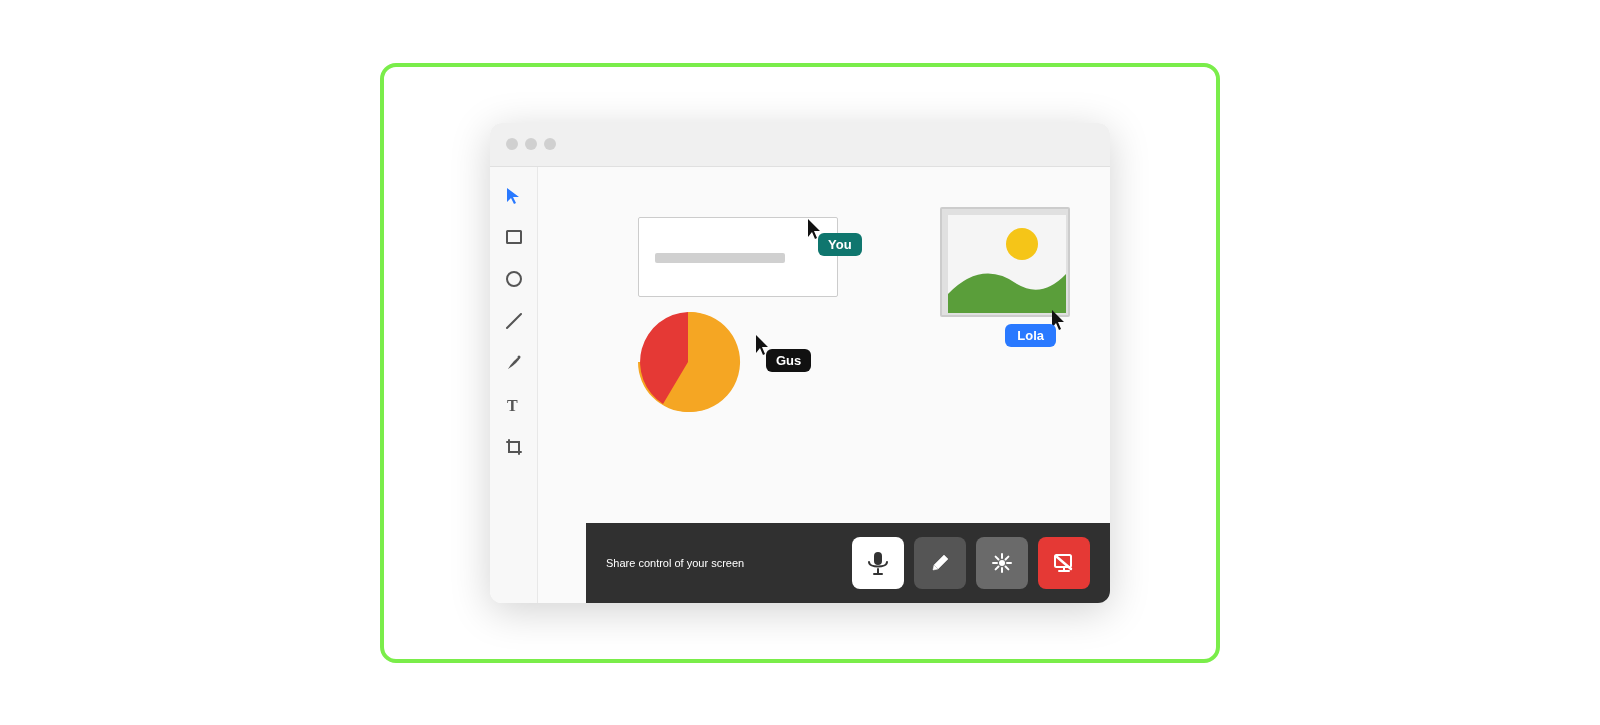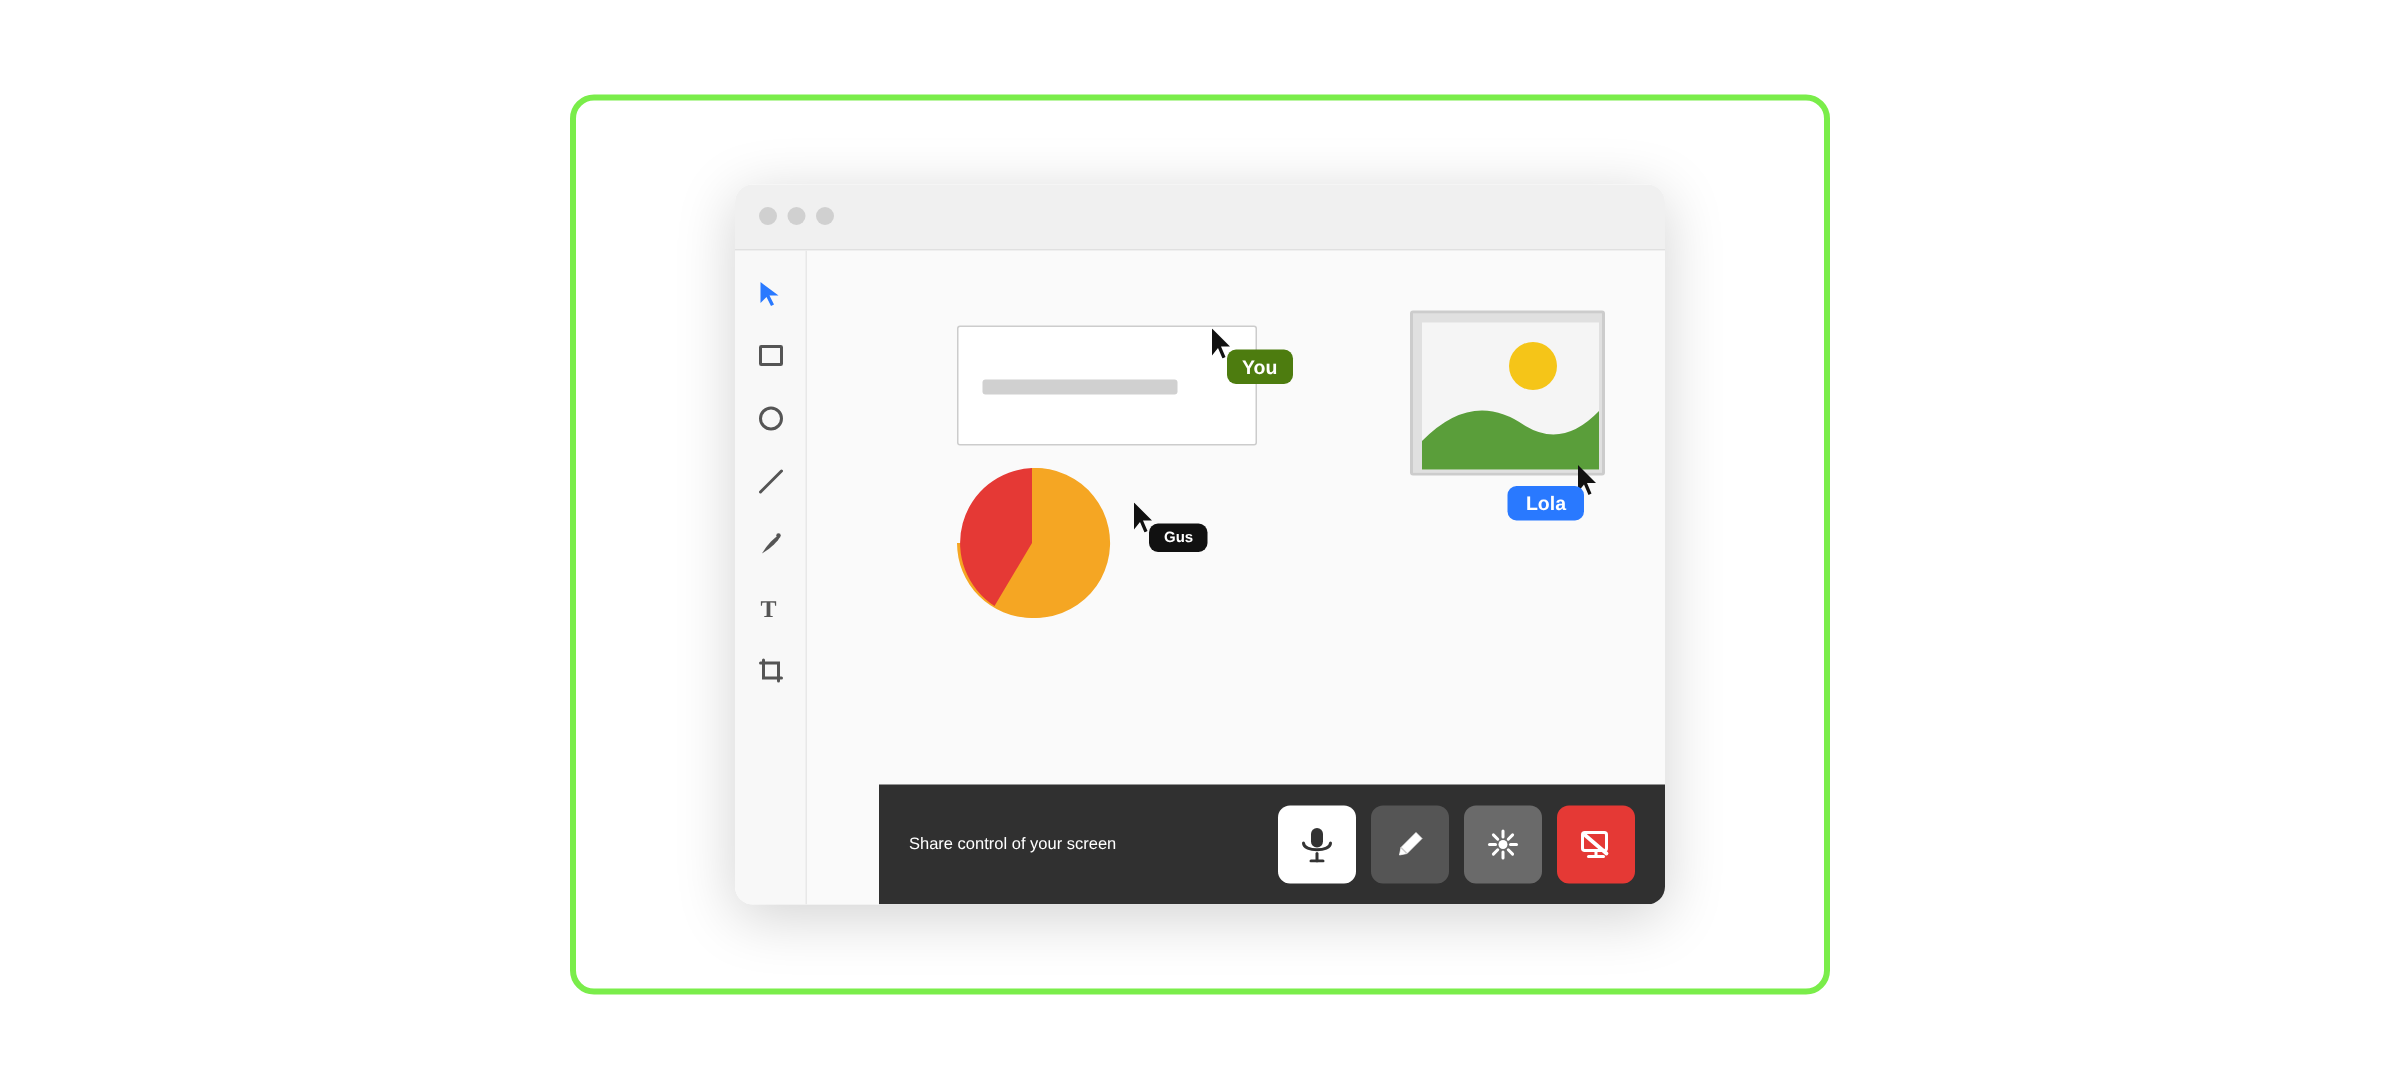--- a/index.html
+++ b/index.html
@@ -132,21 +132,21 @@
 
     
     .cursor-you {
       position: absolute;
       left: 296px;
       top: 60px;
     }
 
     .label-you {
       position: absolute;
-      background: #4d7c0f;
+      background: #0f766e;
       color: #fff;
       font-size: 13px;
       font-weight: 600;
       padding: 4px 10px;
       border-radius: 6px;
       white-space: nowrap;
       top: 14px;
       left: 10px;
     }
 
@@ -154,21 +154,21 @@
     .pie-container {
       position: absolute;
       left: 95px;
       top: 140px;
     }
 
     .label-gus {
       position: absolute;
       background: #111;
       color: #fff;
-      font-size: 10px;
+      font-size: 13px;
       font-weight: 600;
       padding: 4px 10px;
       border-radius: 6px;
       white-space: nowrap;
       top: 14px;
       left: 10px;
     }
 
     
     .image-box {

